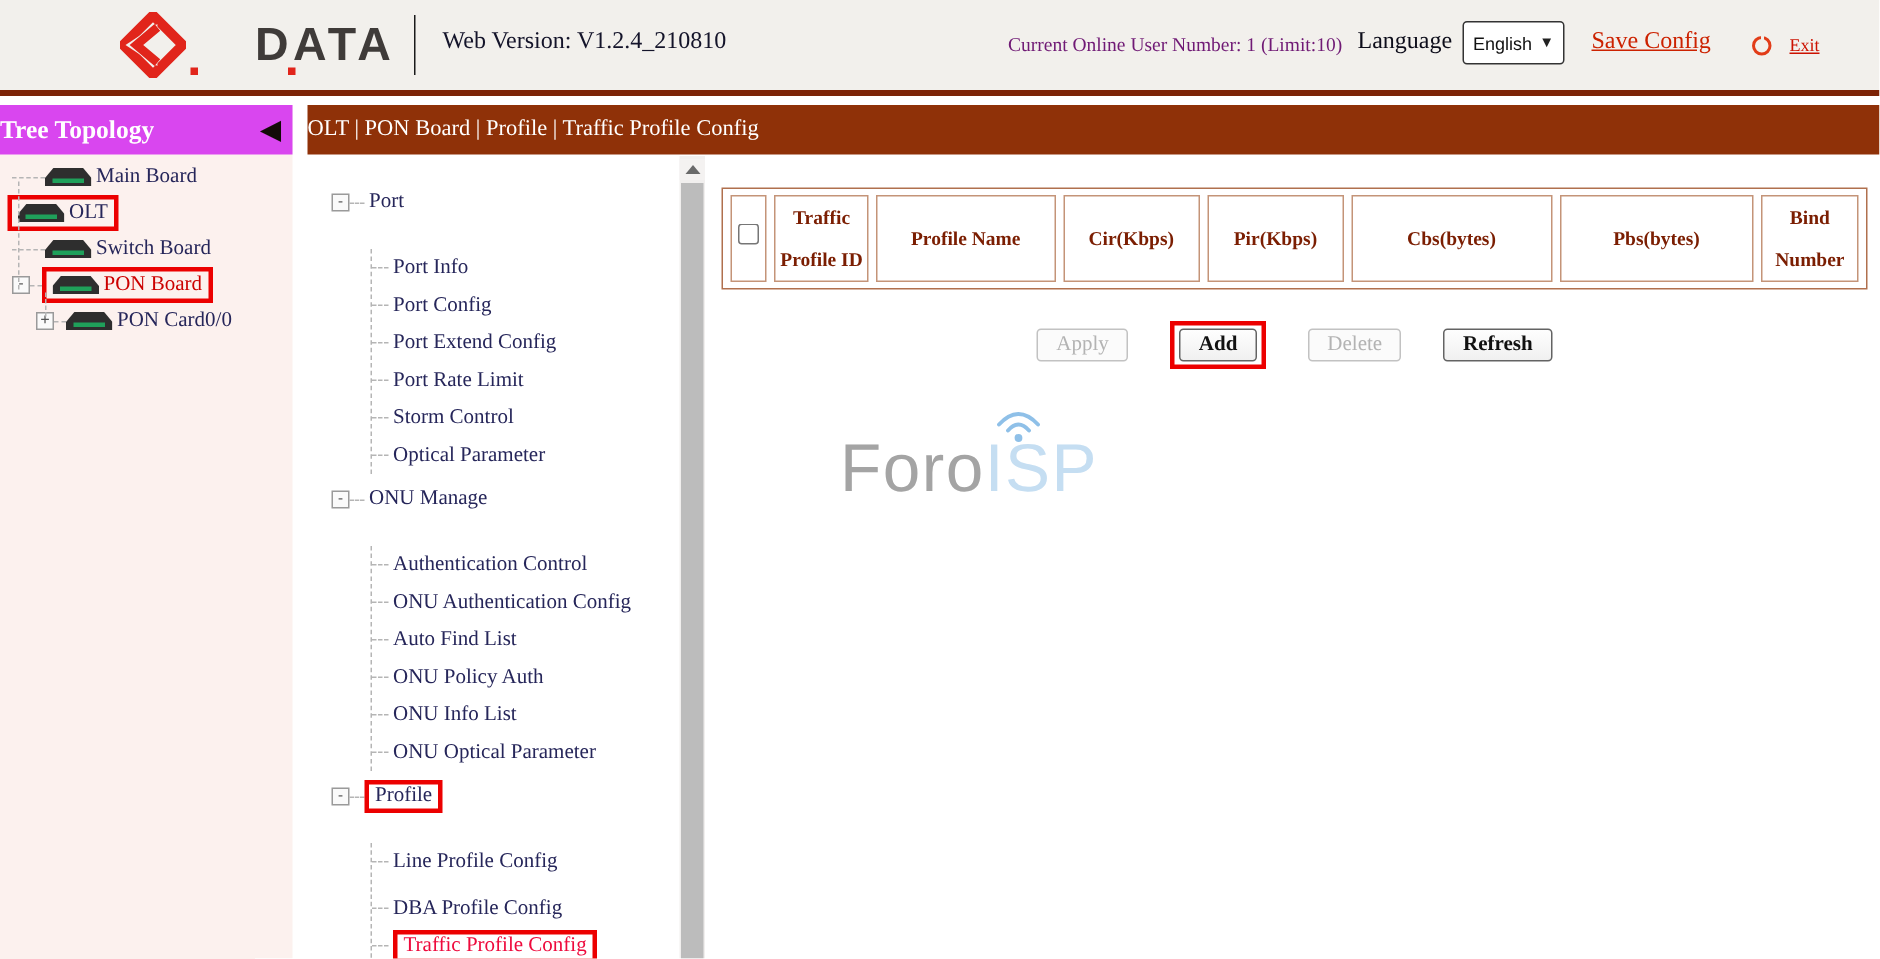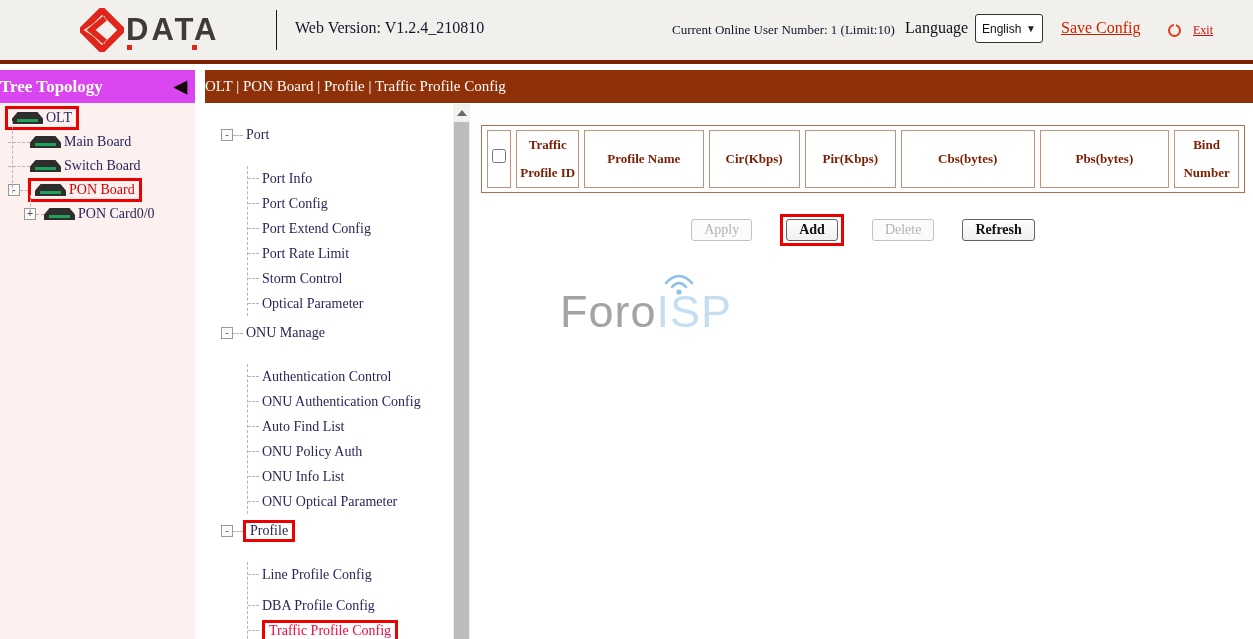--- a/index.html
+++ b/index.html
@@ -3,29 +3,29 @@
 <meta charset="utf-8">
 <style>
   * { margin:0; padding:0; box-sizing:border-box; }
   html,body { width:1253px; height:639px; background:#fff; overflow:hidden;
               font-family:"Liberation Serif", serif; }
   #app { position:relative; width:1253px; height:639px; background:#fff; }
 
   
   #topbar { position:absolute; left:0; top:0; width:1253px; height:60px;
             background:#f2f0ec; }
-  #logo { position:absolute; left:80px; top:8px; display:flex; align-items:center; }
+  #logo { position:absolute; left:80px; top:8px; display:flex; align-items:center;gap:44px; }
   #logo svg { display:block; }
   #logo-text { font-family:"Liberation Sans", sans-serif; font-weight:bold;
                font-size:31px; color:#3f3b39; letter-spacing:3px; margin-left:2px; position:relative; }
   .logo-dot { position:absolute; bottom:2px; width:5px; height:5px; background:#e1251b; }
   .logo-dot.d1 { left:47px; } .logo-dot.d2 { left:112px; }
   #logo-divider { position:absolute; left:276px; top:10px; width:1px; height:40px; background:#1a1a1a; }
   #web-version { position:absolute; left:295px; top:19px; font-size:16px; color:#14142a; }
-  #online-users { position:absolute; left:672px; top:22px; font-size:13px; color:#0f172a; }
+  #online-users { position:absolute; left:672px; top:22px; font-size:13px; color:#701a75; }
   #language-label { position:absolute; left:905px; top:19px; font-size:16px; color:#0d0d1a; }
   #language-select { position:absolute; left:975px; top:14px; width:68px; height:29px;
       background:#fff; border:1px solid #333; border-radius:3px;
       font-family:"Liberation Sans", sans-serif; font-size:12px; color:#111;
       display:flex; align-items:center; justify-content:space-between; padding:0 6px; cursor:pointer; }
   #language-select .chev { font-size:10px; color:#222; }
   #save-config { position:absolute; left:1061px; top:19px; font-size:16px; color:#cc2200;
                  text-decoration:underline; cursor:pointer; }
   #power-icon { position:absolute; left:1168px; top:24px; width:13px; height:13px;
       border:2px solid #e23c18; border-radius:50%; }
@@ -137,30 +137,30 @@
     <a id="exit-link">Exit</a>
   </header>
   <div id="top-divider"></div>
 
   <aside id="sidebar">
     <div id="sidebar-header">
       <span>Tree Topology</span>
       <span id="collapse-arrow">◀</span>
     </div>
     <div id="sidebar-tree">
+        <div class="tree-row" style="padding-left: 8px;">
+          <span class="hdash long"></span>
+          <span class="dev-icon"></span>
+          <span class="tree-label">Main Board</span>
+        </div>
         <div class="tree-row" style="padding-left: 5px;">
           <span class="redbox">
             <span class="dev-icon"></span>
             <span class="tree-label">OLT</span>
           </span>
-        </div>
-        <div class="tree-row" style="padding-left: 8px;">
-          <span class="hdash long"></span>
-          <span class="dev-icon"></span>
-          <span class="tree-label">Main Board</span>
         </div>
         <div class="tree-row" style="padding-left: 8px;">
           <span class="hdash long"></span>
           <span class="dev-icon"></span>
           <span class="tree-label">Switch Board</span>
         </div>
         <div class="tree-row" style="padding-left: 8px;">
           <span class="expander">-</span>
           <span class="hdash"></span>
           <span class="redbox">

